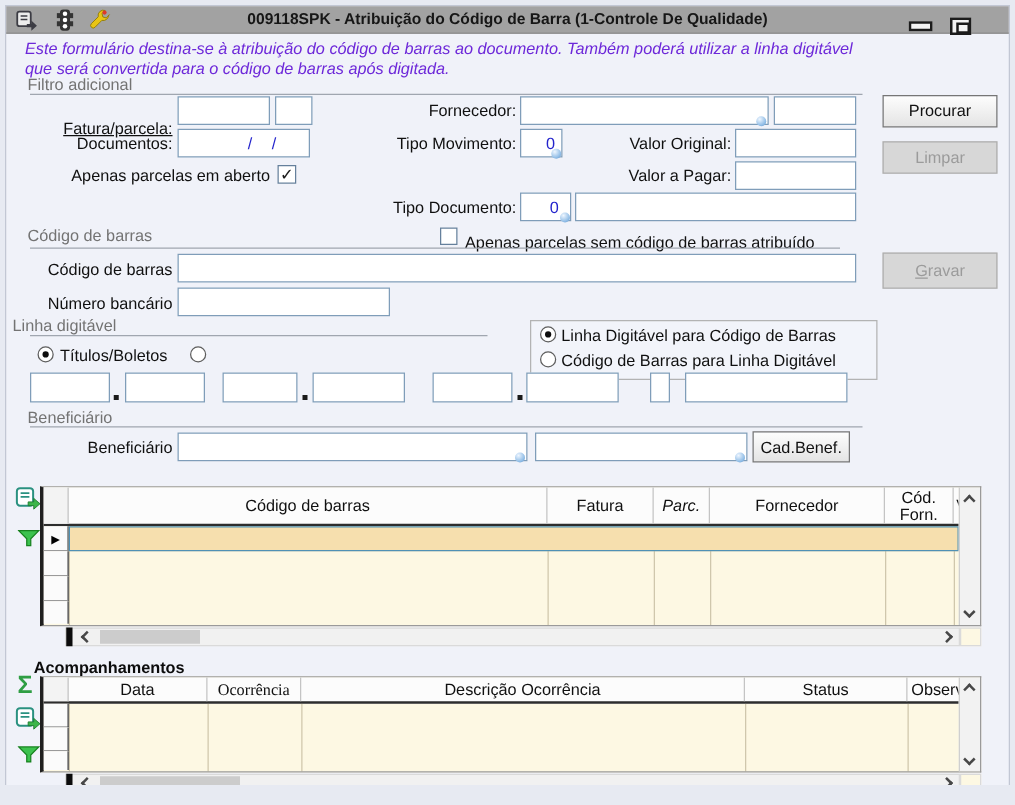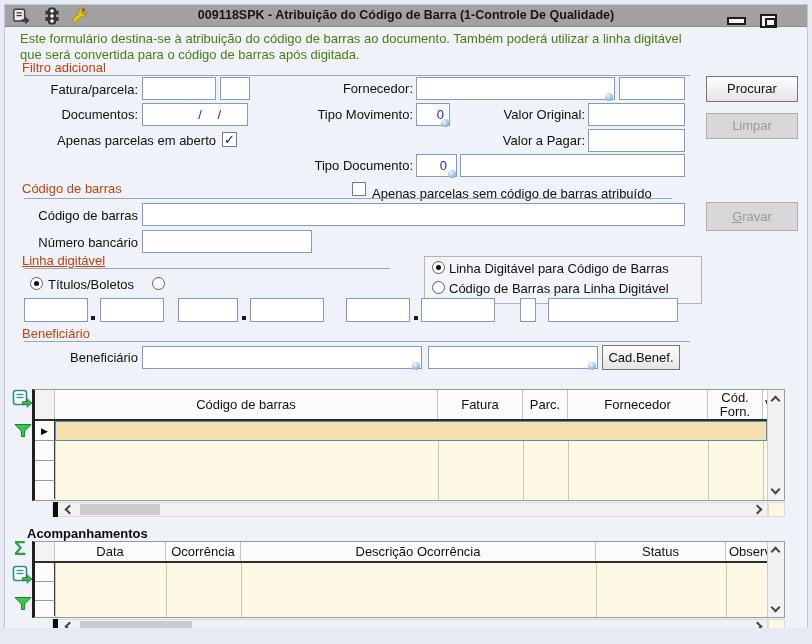--- a/index.html
+++ b/index.html
@@ -6,22 +6,22 @@
   html,body{width:812px;height:644px;}
   body{font-family:"Liberation Sans",sans-serif;font-size:13px;color:#121212;background:#e7eaf2;}
   .page{position:relative;width:812px;height:628px;background:#e7eaf2;overflow:hidden;}
   .win{position:absolute;left:4px;top:4px;width:804px;height:636px;background:#f0f2f9;border:1px solid #c2c7d4;}
   .titlebar{position:absolute;left:5px;top:5px;width:802px;height:22px;background:#a2a2a2;border-bottom:1px solid #8b8b8b;}
   .title{position:absolute;left:110px;right:110px;top:3px;text-align:center;font-weight:bold;font-size:12.5px;color:#161616;white-space:nowrap;}
   .tbicon{position:absolute;top:2px;width:18px;height:18px;cursor:pointer;}
   .mingl{position:absolute;top:12px;width:19px;height:8px;border:2px solid #1c1c1c;background:#f4f4f4;}
   .maxgl{position:absolute;top:9px;width:17px;height:14px;border:2px solid #1c1c1c;background:#f4f4f4;}
   .maxgl::after{content:"";position:absolute;left:3px;top:2px;width:7px;height:5px;border:2px solid #1c1c1c;}
-  .desc{position:absolute;left:20px;white-space:nowrap;color:#4d7c0f;}
-  .sect{position:absolute;color:#c2410c;white-space:nowrap;}
+  .desc{position:absolute;left:20px;white-space:nowrap;color:#6d28d9;font-style:italic;}
+  .sect{position:absolute;color:#737373;white-space:nowrap;}
   .hr{position:absolute;height:1px;background:#a0a6b0;}
   .lbl{position:absolute;text-align:right;white-space:nowrap;color:#101010;}
   .inp{position:absolute;background:#fff;border:1px solid #7f9db9;height:23px;color:#2424cc;font-size:13px;line-height:21px;}
   .btn{position:absolute;background:linear-gradient(#fdfdfd,#e4e4e4);border:1px solid #767676;text-align:center;color:#111;font-size:13px;cursor:pointer;}
   .btn.dis{background:#d7d7d7;border-color:#aeaeae;color:#9b9b9b;cursor:default;}
   .cb{position:absolute;width:15px;height:15px;background:#fff;border:1px solid #65809c;text-align:center;line-height:13px;font-size:13px;color:#1c1c1c;cursor:pointer;}
   .radio{position:absolute;width:13px;height:13px;border:1px solid #5e5e5e;border-radius:50%;background:#fff;cursor:pointer;}
   .radio.sel::after{content:"";position:absolute;left:3px;top:3px;width:5px;height:5px;border-radius:50%;background:#0d0d0d;}
   .hint{position:absolute;width:8px;height:8px;border-radius:50%;background:radial-gradient(circle at 35% 30%,#eef6ff,#8fbce6 65%,#5d8fc4);}
   .dot{position:absolute;width:4px;height:4px;background:#1a1a1a;}
@@ -79,21 +79,21 @@
     <span class="mingl" style="left:722px;"></span>
     <span class="maxgl" style="left:755px;"></span>
   </div>
 
   <div class="desc" style="top:31px;">Este formulário destina-se à atribuição do código de barras ao documento. Também poderá utilizar a linha digitável</div>
   <div class="desc" style="top:47px;">que será convertida para o código de barras após digitada.</div>
 
   <div class="sect" style="left:22px;top:60px;">Filtro adicional</div>
   <div class="hr" style="left:24px;top:75px;width:666px;"></div>
 
-  <div class="lbl" style="left:20px;top:82px;width:118px;">Fatura/parcela:</div>
+  <div class="lbl" style="left:20px;top:95px;width:118px;text-decoration:underline;">Fatura/parcela:</div>
   <input class="inp" style="left: 142px; top: 77px; width: 74px;">
   <input class="inp" style="left: 220px; top: 77px; width: 30px;">
 
   <div class="lbl" style="left:313px;top:81px;width:100px;">Fornecedor:</div>
   <input class="inp" style="left: 416px; top: 77px; width: 199px;">
   <span class="hint" style="left:605px;top:93px;"></span>
   <input class="inp" style="left: 619px; top: 77px; width: 66px;">
 
   <div class="btn" style="left:706px;top:76px;width:92px;height:26px;line-height:24px;">Procurar</div>
 
@@ -125,21 +125,21 @@
   <div class="lbl" style="left:372px;top:186px;text-align:center;">Apenas parcelas sem código de barras atribuído</div>
   <div class="hr" style="left:24px;top:198px;width:648px;"></div>
 
   <div class="lbl" style="left:20px;top:208px;width:118px;">Código de barras</div>
   <input class="inp" style="left: 142px; top: 203px; width: 543px;">
   <div class="btn dis" style="left:706px;top:202px;width:92px;height:29px;line-height:27px;"><span style="text-decoration:underline;">G</span><span>ravar</span></div>
 
   <div class="lbl" style="left:20px;top:235px;width:118px;">Número bancário</div>
   <input class="inp" style="left: 142px; top: 230px; width: 170px;">
 
-  <div class="sect" style="left:22px;top:253px;text-decoration:underline;">Linha digitável</div>
+  <div class="sect" style="left:10px;top:253px;">Linha digitável</div>
   <div class="hr" style="left:24px;top:268px;width:366px;"></div>
 
   <span class="radio sel" style="left:30px;top:277px;"></span>
   <div class="lbl" style="left:48px;top:277px;text-align:left;">Títulos/Boletos</div>
   <span class="radio" style="left:152px;top:277px;"></span>
 
   <div class="groupbox" style="left:424px;top:256px;width:278px;height:48px;"></div>
   <span class="radio sel" style="left:432px;top:261px;"></span>
   <div class="lbl" style="left:449px;top:261px;text-align:left;">Linha Digitável para Código de Barras</div>
   <span class="radio" style="left:432px;top:281px;"></span>
@@ -179,21 +179,21 @@
     <svg viewBox="0 0 18 15" width="18" height="15">
         <polygon points="1,1.5 17,1.5 10.6,8 10.6,13.5 7.4,13.5 7.4,8" fill="#3cc24e" stroke="#17821f" stroke-width="1"></polygon>
       </svg>
   </span>
 
   <div class="grid" style="left:32px;top:389px;width:753px;height:112px;">
     <div class="ghead" style="right:17px;height:31px;">
       <div class="gh" style="width:20px;background:#f3f3f3;"></div>
       <div class="gh" style="width:383px;">Código de barras</div>
       <div class="gh" style="width:85px;">Fatura</div>
-      <div class="gh" style="width:45px;">Parc.</div>
+      <div class="gh" style="width:45px;font-style:italic;">Parc.</div>
       <div class="gh" style="width:140px;">Fornecedor</div>
       <div class="gh" style="width:55px;">Cód.
 Forn.</div>
       <div class="gh" style="flex:1;border-right:none;justify-content:flex-start;padding-left:2px;">Va</div>
     </div>
     <div class="vsep" style="left:20px;top:31px;bottom:0;"></div>
     <div class="vsep" style="left:403px;top:31px;bottom:0;"></div>
     <div class="vsep" style="left:488px;top:31px;bottom:0;"></div>
     <div class="vsep" style="left:533px;top:31px;bottom:0;"></div>
     <div class="vsep" style="left:673px;top:31px;bottom:0;"></div>
@@ -230,21 +230,21 @@
   <span class="sideicon" style="left:14px;top:596px;">
     <svg viewBox="0 0 18 15" width="18" height="15">
         <polygon points="1,1.5 17,1.5 10.6,8 10.6,13.5 7.4,13.5 7.4,8" fill="#3cc24e" stroke="#17821f" stroke-width="1"></polygon>
       </svg>
   </span>
 
   <div class="grid" style="left:32px;top:541px;width:753px;height:77px;">
     <div class="ghead" style="right:17px;height:21px;">
       <div class="gh" style="width:20px;background:#f3f3f3;"></div>
       <div class="gh" style="width:111px;">Data</div>
-      <div class="gh" style="width:75px;">Ocorrência</div>
+      <div class="gh" style="width:75px;font-family:Liberation Serif, serif;">Ocorrência</div>
       <div class="gh" style="width:355px;">Descrição Ocorrência</div>
       <div class="gh" style="width:130px;">Status</div>
       <div class="gh" style="flex:1;border-right:none;justify-content:flex-start;padding-left:3px;">Observ</div>
     </div>
     <div class="vsep" style="left:20px;top:21px;bottom:0;"></div>
     <div class="vsep" style="left:131px;top:21px;bottom:0;"></div>
     <div class="vsep" style="left:206px;top:21px;bottom:0;"></div>
     <div class="vsep" style="left:561px;top:21px;bottom:0;"></div>
     <div class="vsep" style="left:691px;top:21px;bottom:0;"></div>
     <div class="selcell" style="left:0;top:21px;width:20px;height:19px;"></div>

